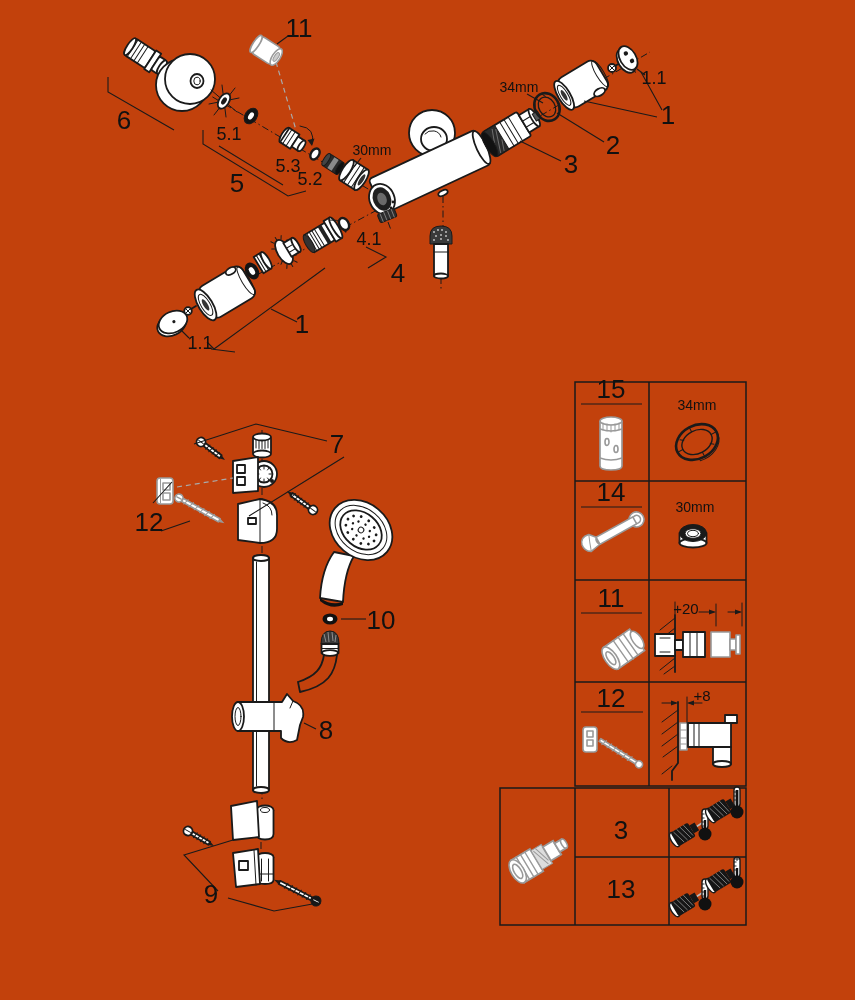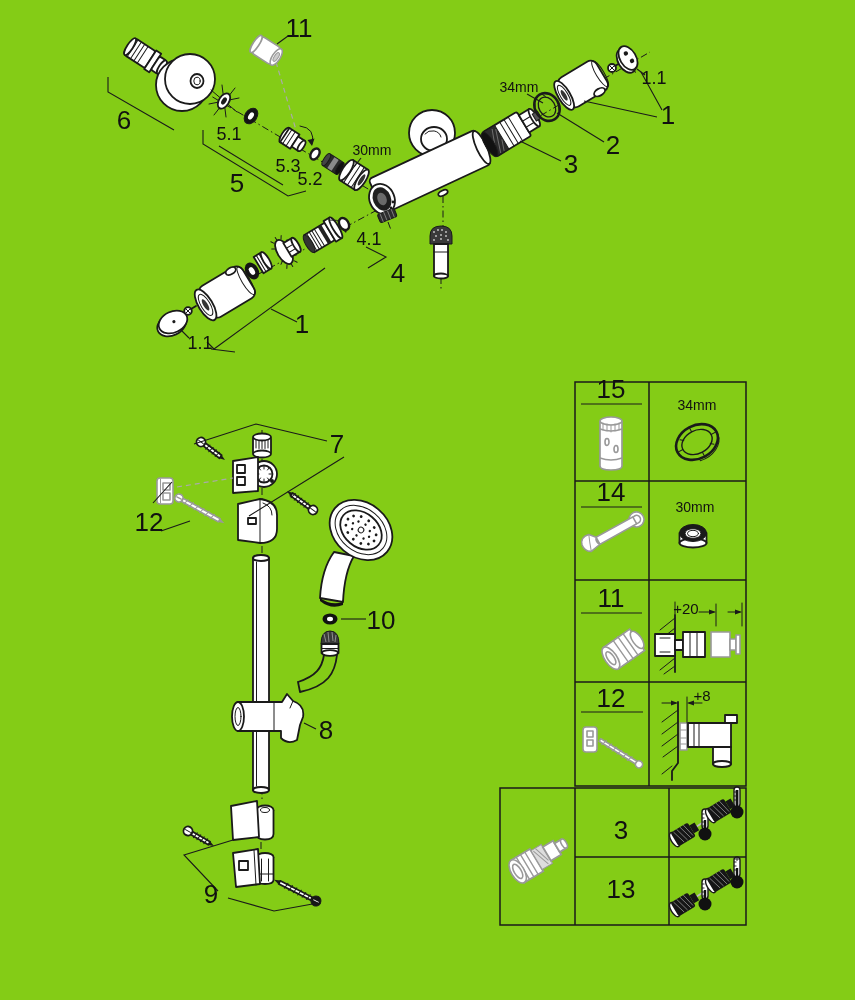--- a/index.html
+++ b/index.html
@@ -1,16 +1,16 @@
 <!DOCTYPE html>
 <html><head>
 <meta charset="utf-8">
 <style>
   html,body { margin:0; padding:0; background:#ffffff; }
-  .stage { position:relative; width:855px; height:1000px; background:#84cc16; overflow:hidden; }
+  .stage { position:relative; width:855px; height:1000px; background:#c2410c; overflow:hidden; }
   svg { display:block; }
   text { font-family:"Liberation Sans", sans-serif; fill:#111111; }
   .n1 { font-size:26px; text-anchor:middle; }
   .n2 { font-size:18px; text-anchor:middle; }
   .n3 { font-size:14px; text-anchor:middle; }
   .tn { font-size:26px; text-anchor:middle; }
   .dm { font-size:15px; text-anchor:middle; }
   .k  { stroke:#1a1a1a; fill:none; stroke-width:1.8; stroke-linecap:round; stroke-linejoin:round; }
   .kf { stroke:#1a1a1a; fill:#ffffff; stroke-width:1.8; stroke-linejoin:round; }
   .kd { fill:#1a1a1a; stroke:none; }

